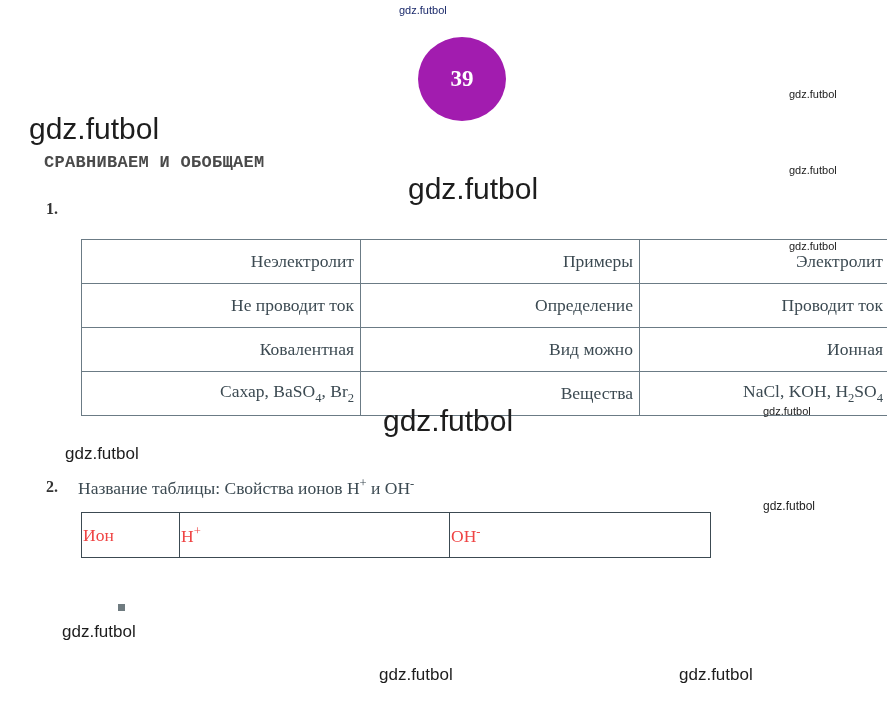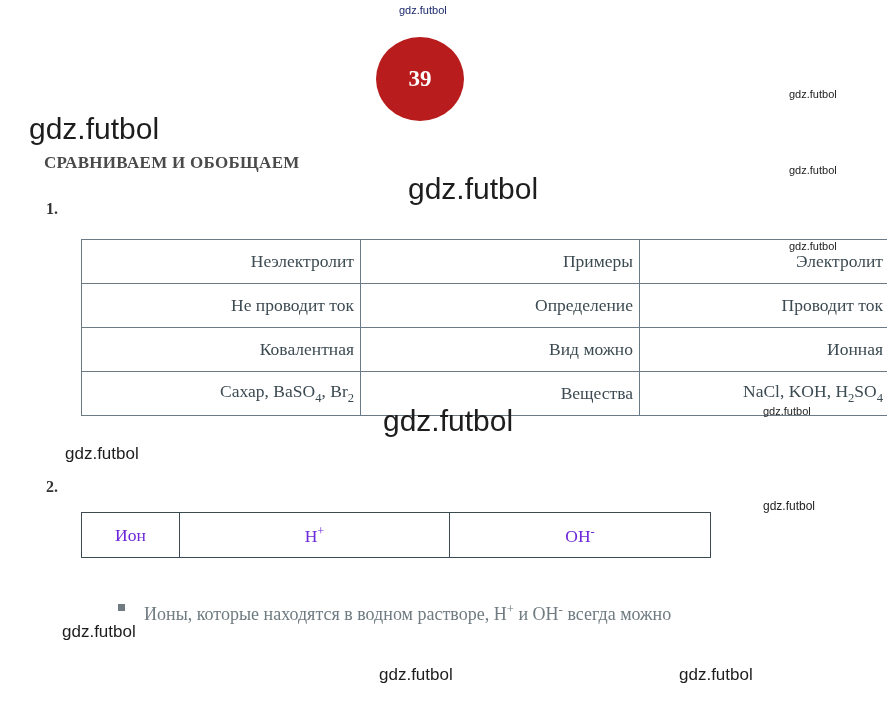--- a/index.html
+++ b/index.html
@@ -17,40 +17,40 @@
   }
   .page {
     position: relative;
     width: 887px;
     height: 727px;
   }
 
   
   .page-bubble {
     position: absolute;
-    left: 376px;
+    left: 418px;
     top: 37px;
     width: 88px;
     height: 84px;
     border-radius: 50%;
-    background: #b91c1c;
+    background: #a21caf;
     display: flex;
     align-items: center;
     justify-content: center;
     color: #ffffff;
     font-family: "Liberation Serif", serif;
     font-weight: bold;
     font-size: 23px;
   }
 
   .section-heading {
     position: absolute;
     left: 44px;
     top: 153px;
-    font-family: Liberation Serif, serif;
+    font-family: Liberation Mono, monospace;
     font-weight: bold;
     font-size: 17px;
     letter-spacing: 0.3px;
     color: #4a4a4a;
   }
 
   .num-1 {
     position: absolute;
     left: 46px;
     top: 200px;
@@ -109,25 +109,25 @@
     position: absolute;
     left: 81px;
     top: 512px;
     width: 620px;
     border-collapse: collapse;
     table-layout: fixed;
   }
   table.ion td {
     border: 1px solid #3c4a52;
     height: 42px;
-    text-align: center;
+    text-align: left;
     vertical-align: middle;
     font-family: "Liberation Serif", serif;
     font-size: 17.5px;
-    color: #6d28d9;
+    color: #ef4444;
   }
   table.ion td.ic1 { width: 95px; }
   table.ion td.ic2 { width: 267px; }
   table.ion td.ic3 { width: 258px; }
 
   
   .bullet-block {
     position: absolute;
     left: 118px;
     top: 595px;
@@ -196,35 +196,35 @@
     <tr>
       <td class="col1">Сахар, BaSO<sub>4</sub>, Br<sub>2</sub></td>
       <td class="col2">Вещества</td>
       <td class="col3">NaCl, KOH, H<sub>2</sub>SO<sub>4</sub></td>
     </tr>
   </tbody>
     </table>
 
   <div class="num-2">2.</div>
 
+  <div class="title-line">Название таблицы: Свойства ионов H<sup>+</sup> и OH<sup>-</sup></div>
 
   <table class="ion">
     <tbody>
         <tr>
       <td class="ic1">Ион</td>
       <td class="ic2">H<sup>+</sup></td>
       <td class="ic3">OH<sup>-</sup></td>
     </tr>
   </tbody>
     </table>
 
   <div class="bullet-block">
     <span class="bullet-square"></span>
     <span class="bullet-text">
-      <span class="l1">Ионы, которые находятся в водном растворе, H<sup>+</sup> и OH<sup>-</sup> всегда можно</span>
     </span>
   </div>
 
   <div id="watermark-layer">
       <div class="wm" style="left: 399px; top: 4px; font-size: 11px; color: rgb(27, 42, 107);">gdz.futbol</div>
       <div class="wm" style="left: 789px; top: 88px; font-size: 11px; color: rgb(29, 29, 29);">gdz.futbol</div>
       <div class="wm" style="left: 789px; top: 164px; font-size: 11px; color: rgb(29, 29, 29);">gdz.futbol</div>
       <div class="wm" style="left: 789px; top: 240px; font-size: 11px; color: rgb(29, 29, 29);">gdz.futbol</div>
       <div class="wm" style="left: 29px; top: 112px; font-size: 30px; color: rgb(29, 29, 29);">gdz.futbol</div>
       <div class="wm" style="left: 408px; top: 172px; font-size: 30px; color: rgb(29, 29, 29);">gdz.futbol</div>

